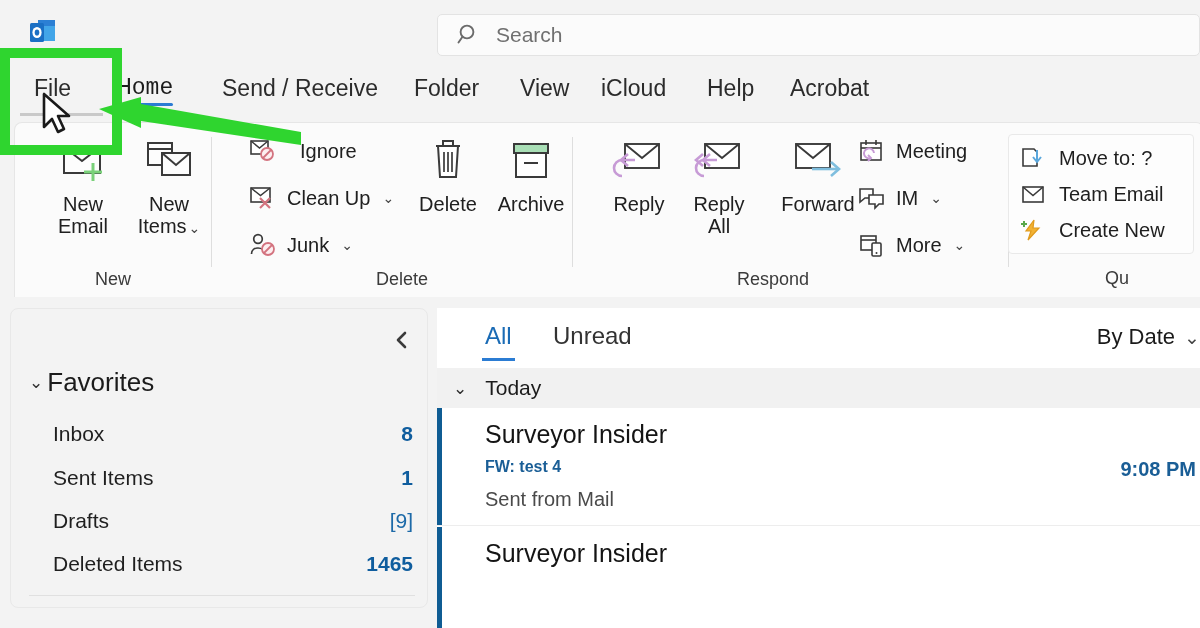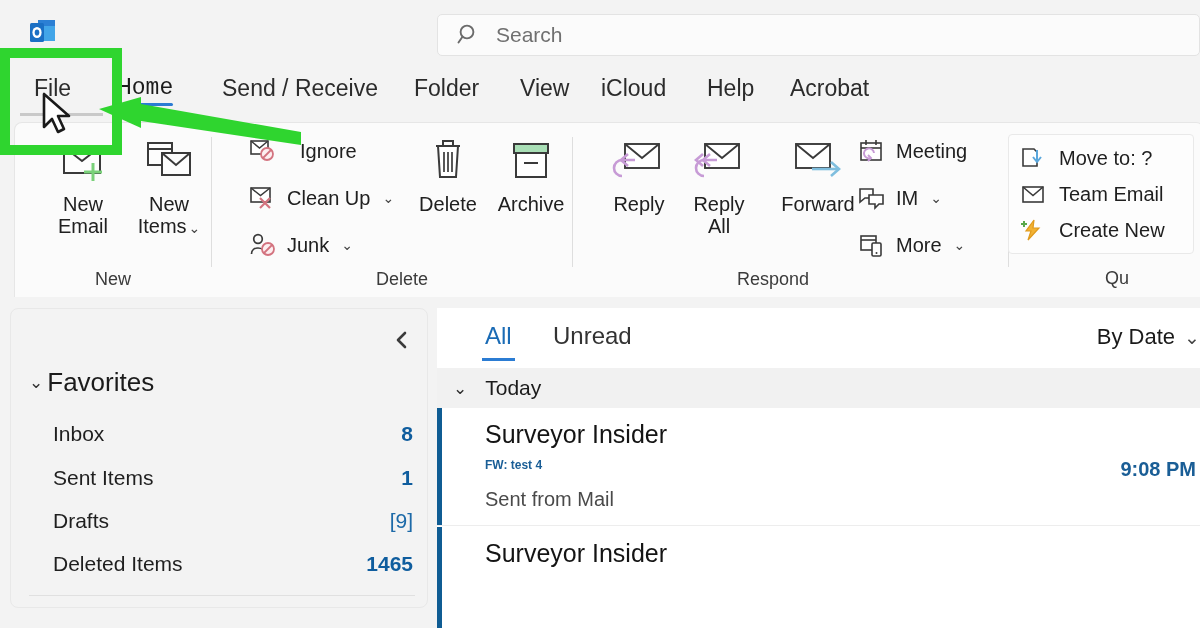--- a/index.html
+++ b/index.html
@@ -130,21 +130,21 @@
 
   .mail-item {
     position: absolute; left: 0; width: 100%; background: #fff;
     border-bottom: 1px solid #ededed;
   }
   .unread-bar { position: absolute; left: 0; top: 0; width: 5px; height: 100%; background: #0f5c93; }
   .mi-from {
     position: absolute; left: 48px; top: 12px; font-size: 25px; color: #141414;
   }
   .mi-subj {
-    position: absolute; left: 48px; top: 50px; font-size: 12px; font-weight: bold; color: #1a5e96;
+    position: absolute; left: 48px; top: 50px; font-size: 16px; font-weight: bold; color: #1a5e96;
   }
   .mi-prev {
     position: absolute; left: 48px; top: 80px; font-size: 20px; color: #4a4a4a;
   }
   .mi-time {
     position: absolute; right: 4px; top: 50px; font-size: 20px; font-weight: bold; color: #1a5e96;
     white-space: nowrap;
   }
 
   

